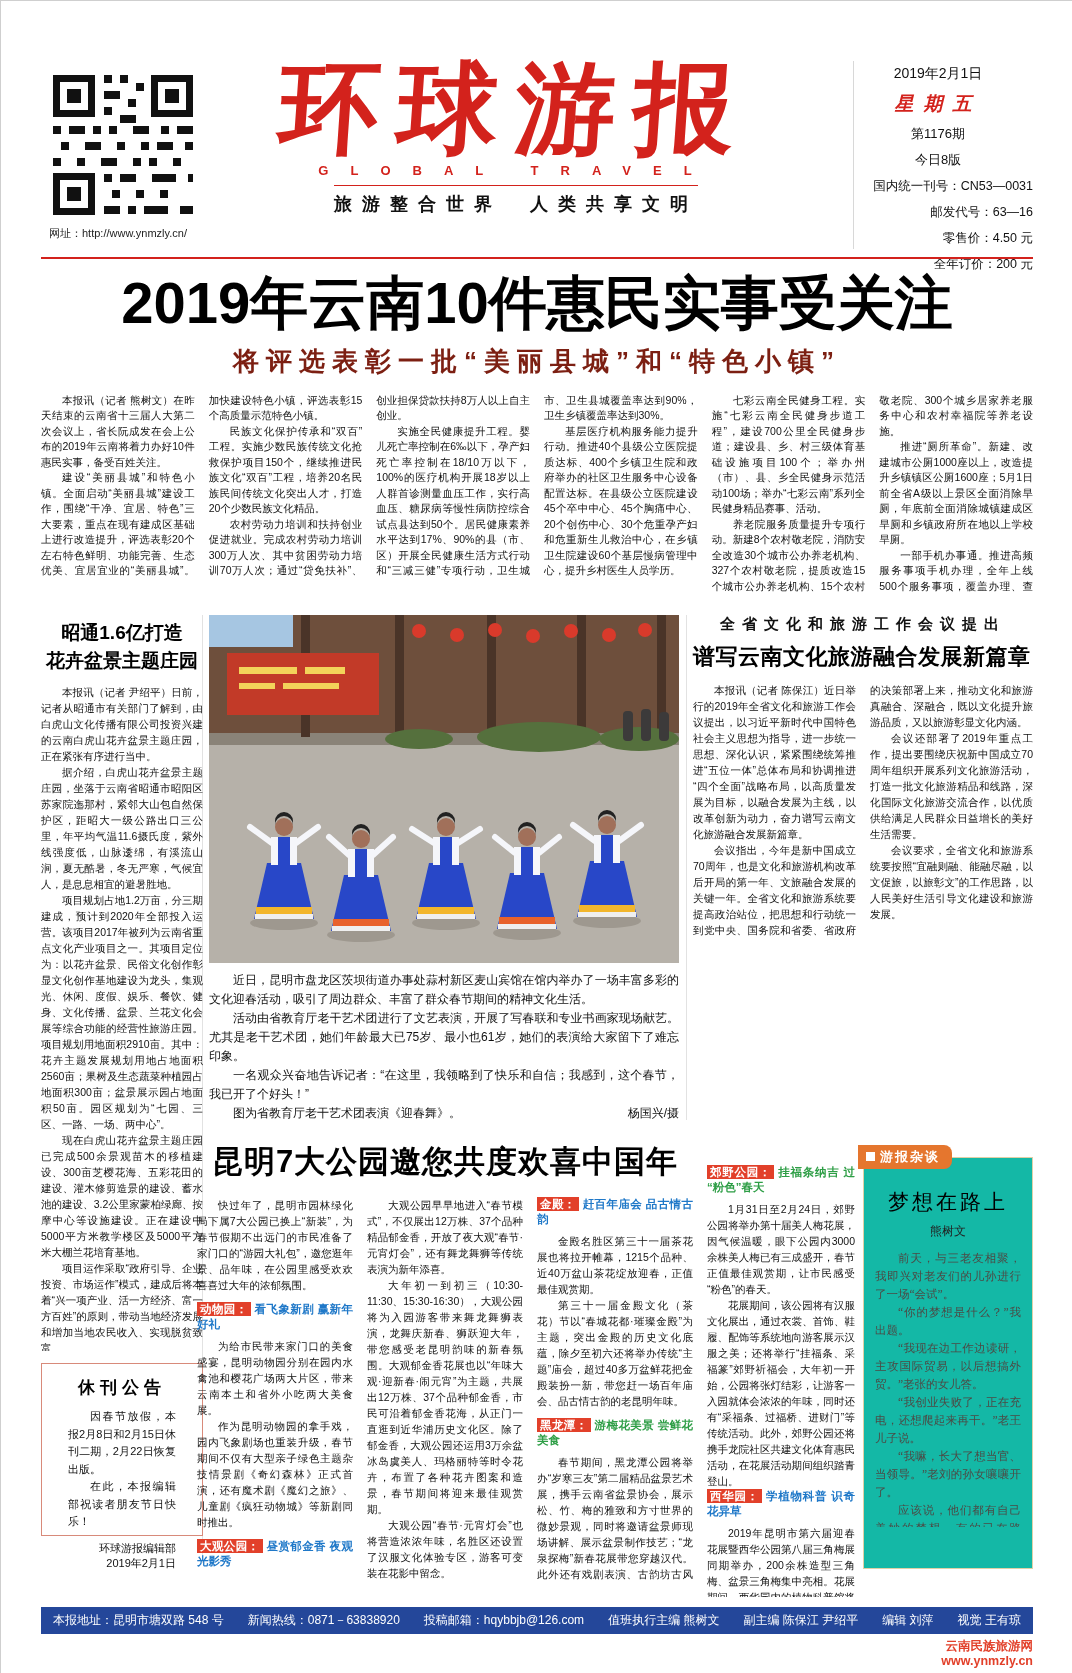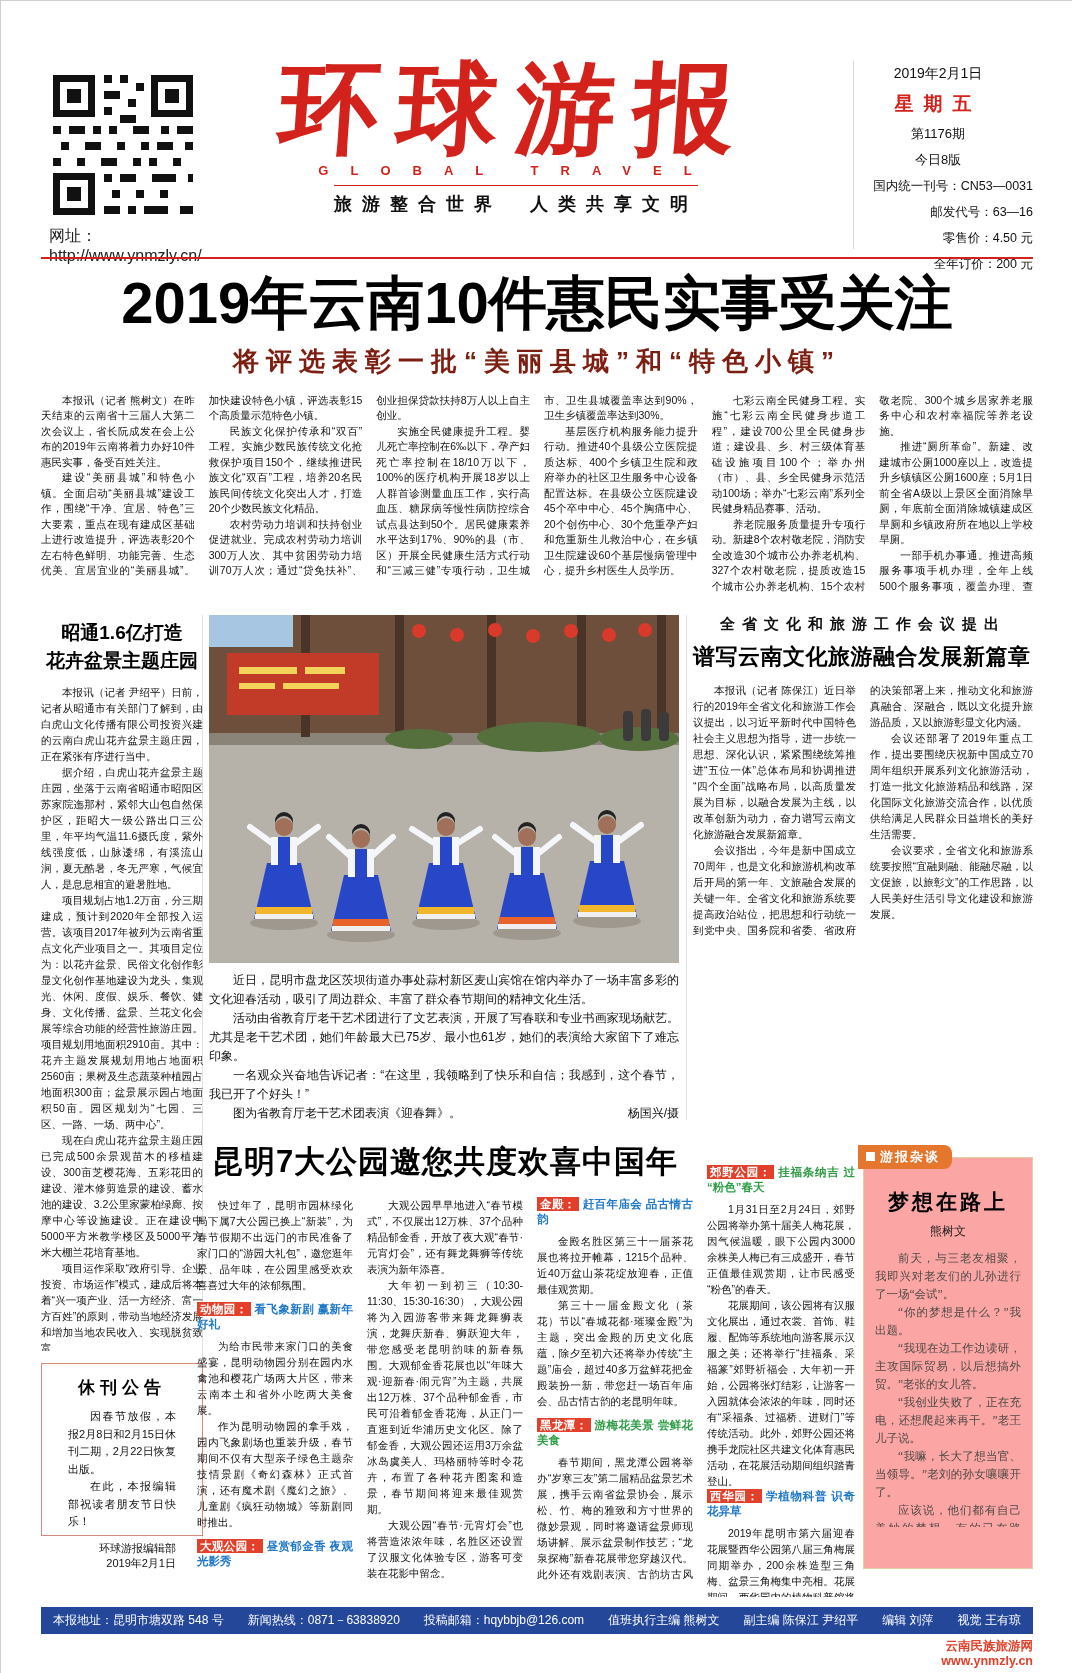--- a/index.html
+++ b/index.html
@@ -3,28 +3,28 @@
 <meta charset="utf-8">
 <style>
   html,body{margin:0;padding:0;background:#e8e8e8;font-family:"Liberation Sans","DejaVu Sans",sans-serif;}
   .paper{position:relative;width:1072px;height:1673px;margin:0 auto;background:#ffffff;border:1px solid #cfcfcf;overflow:hidden;}
   p{margin:0;}
   .para{margin:0;text-indent:2em;}
 
   
   .header{position:absolute;left:40px;top:54px;width:992px;height:200px;}
   .qr-block{position:absolute;left:8px;top:16px;width:170px;}
-  .qr-cap{font-size:16px;color:#222;margin-top:3px;}
+  .qr-cap{font-size:11px;color:#222;margin-top:3px;}
   .masthead{position:absolute;left:205px;top:2px;width:540px;text-align:center;}
   .mast-title{font-size:100px;line-height:1.02;font-weight:900;color:#d3221c;letter-spacing:18px;transform:skewX(-4deg);white-space:nowrap;}
   .mast-en{margin-top:4px;color:#d3221c;font-size:13px;font-weight:bold;letter-spacing:22px;white-space:nowrap;}
   .mast-slogan{display:inline-block;margin-top:7px;padding-top:6px;border-top:1px solid #d3221c;font-size:18px;letter-spacing:10px;color:#111;font-weight:bold;white-space:nowrap;}
   .pubinfo{position:absolute;right:0;top:10px;width:190px;}
   .pub-date{font-size:14px;color:#111;text-align:center;}
-  .pub-week{font-size:19px;font-weight:bold;color:#d3221c;letter-spacing:10px;text-align:center;margin-top:8px;}
+  .pub-week{font-size:19px;font-weight:bold;color:#d3221c;letter-spacing:10px;text-align:center;margin-top:8px;font-style:italic;}
   .pub-issue,.pub-pages{font-size:13px;color:#111;text-align:center;margin-top:8px;}
   .pub-meta{font-size:12.5px;color:#111;text-align:right;margin-top:9px;}
   .header-vline{position:absolute;left:812px;top:6px;width:1px;height:188px;background:#d8d8d8;}
   .header-rule{position:absolute;left:40px;top:256px;width:992px;height:2px;background:#d3221c;}
 
   
   .lead{position:absolute;left:40px;top:272px;width:992px;}
   .lead-hl{font-size:58px;font-weight:900;color:#000;text-align:center;line-height:1.05;letter-spacing:0;white-space:nowrap;}
   .lead-sub{margin-top:10px;text-align:center;font-size:26px;font-weight:bold;color:#7c1f12;letter-spacing:7px;}
   .lead-body{margin-top:14px;column-count:6;column-gap:14px;height:216px;overflow:hidden;font-size:10.5px;line-height:15.5px;text-align:justify;color:#111;}
@@ -52,24 +52,24 @@
   .credit-row{display:flex;justify-content:space-between;margin-top:0;}
   .credit-row .lead-in{text-indent:2em;}
 
   
   .culture{position:absolute;left:692px;top:614px;width:340px;}
   .cul-kicker{font-size:15px;letter-spacing:7px;text-align:center;color:#111;font-weight:bold;}
   .cul-hl{font-size:22px;font-weight:900;margin:8px 0 10px;color:#000;letter-spacing:0.5px;white-space:nowrap;}
   .cul-body{column-count:2;column-gap:14px;height:412px;overflow:hidden;font-size:10.5px;line-height:16px;text-align:justify;color:#111;}
 
   
-  .essay{position:absolute;left:862px;top:1156px;width:170px;height:412px;background:#fca5a5;border:1px solid #e0d0a6;box-sizing:border-box;padding:26px 11px 8px;}
+  .essay{position:absolute;left:862px;top:1156px;width:170px;height:412px;background:#14b8a6;border:1px solid #e0d0a6;box-sizing:border-box;padding:26px 11px 8px;}
   .essay-tab{position:absolute;left:-6px;top:-13px;background:#e5762e;color:#fff;font-size:13px;font-weight:bold;padding:3px 12px 3px 8px;letter-spacing:2px;border-radius:0 8px 8px 0;}
   .essay-tab .sq{display:inline-block;width:9px;height:9px;background:#fff;margin-right:5px;}
-  .essay-title{font-size:21px;font-weight:700;text-align:center;letter-spacing:3px;color:#000;margin-top:4px;}
+  .essay-title{font-size:21px;font-weight:400;text-align:center;letter-spacing:3px;color:#000;margin-top:4px;}
   .essay-author{font-size:12px;text-align:center;margin:7px 0 9px;color:#222;}
   .essay-body{font-family:"Liberation Serif","DejaVu Serif",serif;font-size:11.5px;line-height:18px;color:#4c4a45;text-align:justify;height:278px;overflow:hidden;}
 
   
   .parks-main{position:absolute;left:196px;top:1140px;width:496px;}
   .parks-hl{font-size:31px;font-weight:700;text-align:center;color:#000;letter-spacing:1px;white-space:nowrap;}
   .parks-body{margin-top:14px;column-count:3;column-gap:14px;height:392px;overflow:hidden;font-size:10.5px;line-height:16px;text-align:justify;color:#111;}
   .parks-side{position:absolute;left:706px;top:1164px;width:148px;height:432px;overflow:hidden;font-size:10.5px;line-height:16px;text-align:justify;color:#111;}
   .park-tagrow{margin:9px 0 6px;break-inside:avoid;font-size:11.5px;font-weight:bold;line-height:15px;}
   .park-tag{background:#e2402a;color:#fff;padding:1px 3px;margin-right:4px;}

